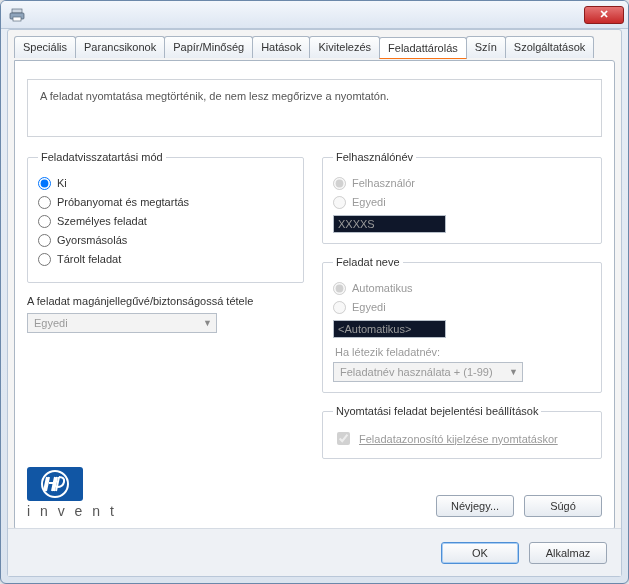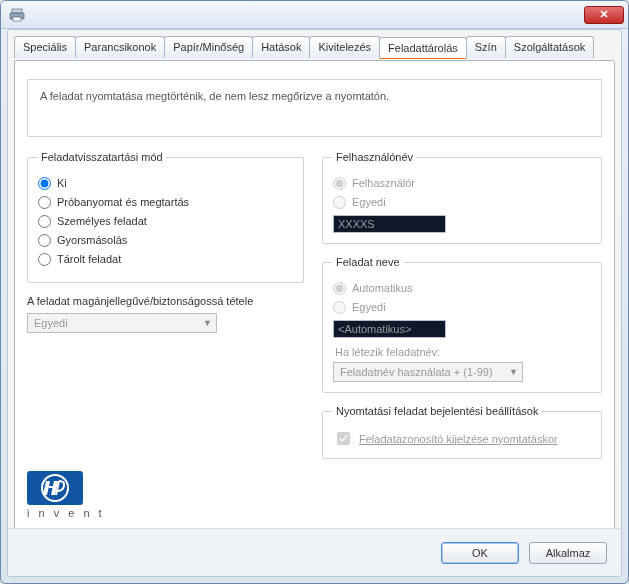--- a/index.html
+++ b/index.html
@@ -176,21 +176,21 @@
     width: 56px; height: 34px;
     background: #1156a4;
     color: #fff;
     display:flex; align-items:center; justify-content:center;
     border-radius: 3px;
     font-weight: bold;
     font-style: italic;
     font-size: 16px;
   }
   .hp-invent {
-    font-size: 11px;
+    font-size: 14px;
     letter-spacing: 3px;
     color: #555;
     margin-top: 2px;
   }
   .panel-btns {
     position: absolute;
     right: 12px;
     bottom: 12px;
     display:flex;
     gap: 10px;
@@ -344,20 +344,24 @@
         <div class="hp-badge">
           <svg viewBox="0 0 56 34" width="56" height="34">
             <circle cx="28" cy="17" r="13" fill="none" stroke="#fff" stroke-width="2"></circle>
             <path d="M20 10 L17 24 M22 10 L19 24 M22 16 L26 16 M28 10 L25 24 M30 10 L27 24" stroke="#fff" stroke-width="2" fill="none"></path>
             <path d="M32 10 L29 24 M32 10 Q38 10 37 15 Q36 20 30 20" stroke="#fff" stroke-width="2" fill="none"></path>
           </svg>
         </div>
         <div class="hp-invent">i n v e n t</div>
       </div>
 
+      <div class="panel-btns">
+        <div class="btn">Névjegy...</div>
+        <div class="btn">Súgó</div>
+      </div>
 
     </div>
 
     <div class="bottom-bar">
       <div class="btn primary">OK</div>
       <div class="btn">Alkalmaz</div>
     </div>
 
   </div>
 </div>

